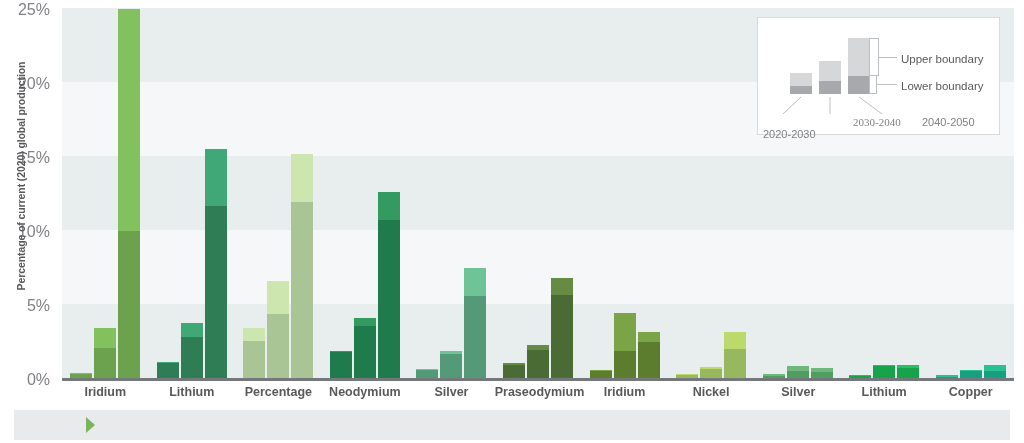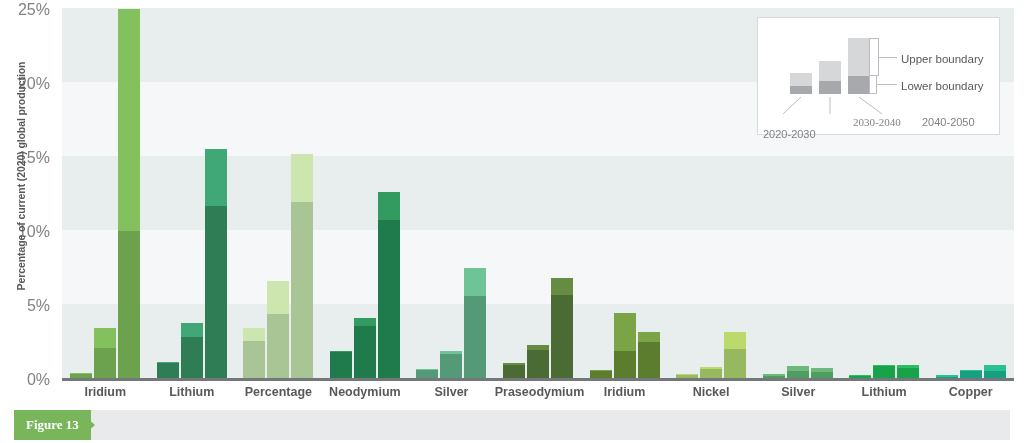--- a/index.html
+++ b/index.html
@@ -379,17 +379,16 @@
 
       <div class="lg-period" style="left:5px; top:98px;margin-top:12px;">2020-2030</div>
       <div class="lg-period" style="left:95px; top:98px;font-family:Liberation Serif, serif;">2030-2040</div>
       <div class="lg-period" style="left:164px; top:98px;">2040-2050</div>
     </div>
 
   </div>
 
   <div id="caption-bar">
     <div id="caption-strip"></div>
-    <div id="figure-badge">Figure 13</div>
     <div id="figure-arrow"></div>
   </div>
 
 </div>
 
 </body></html>

